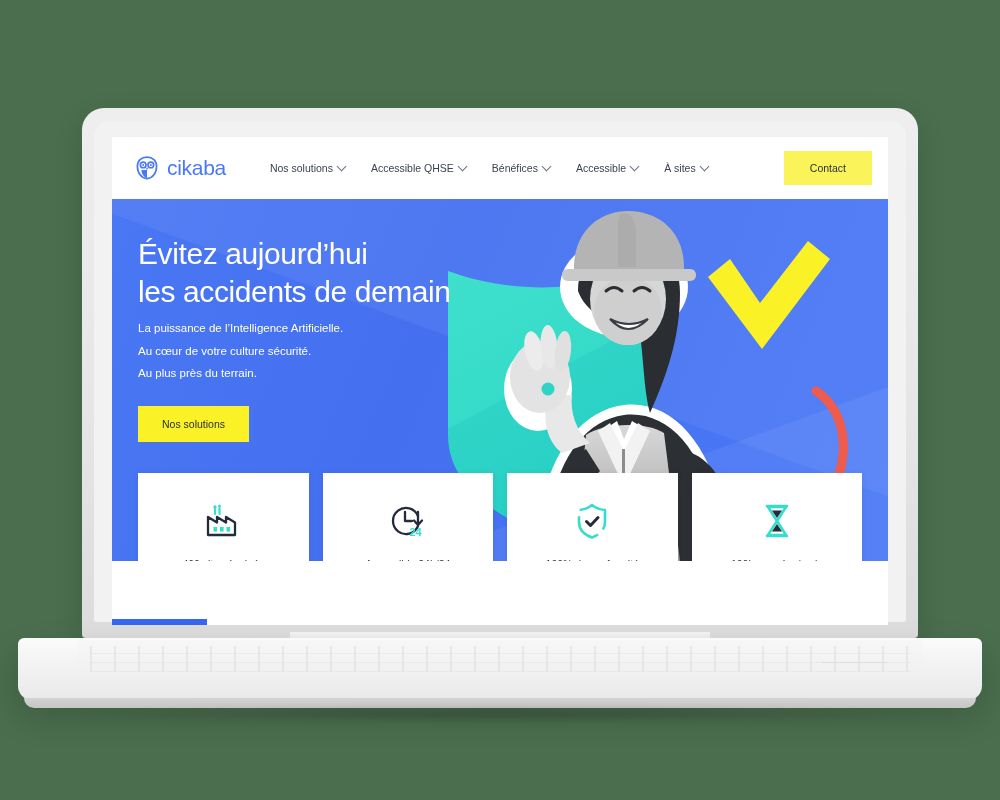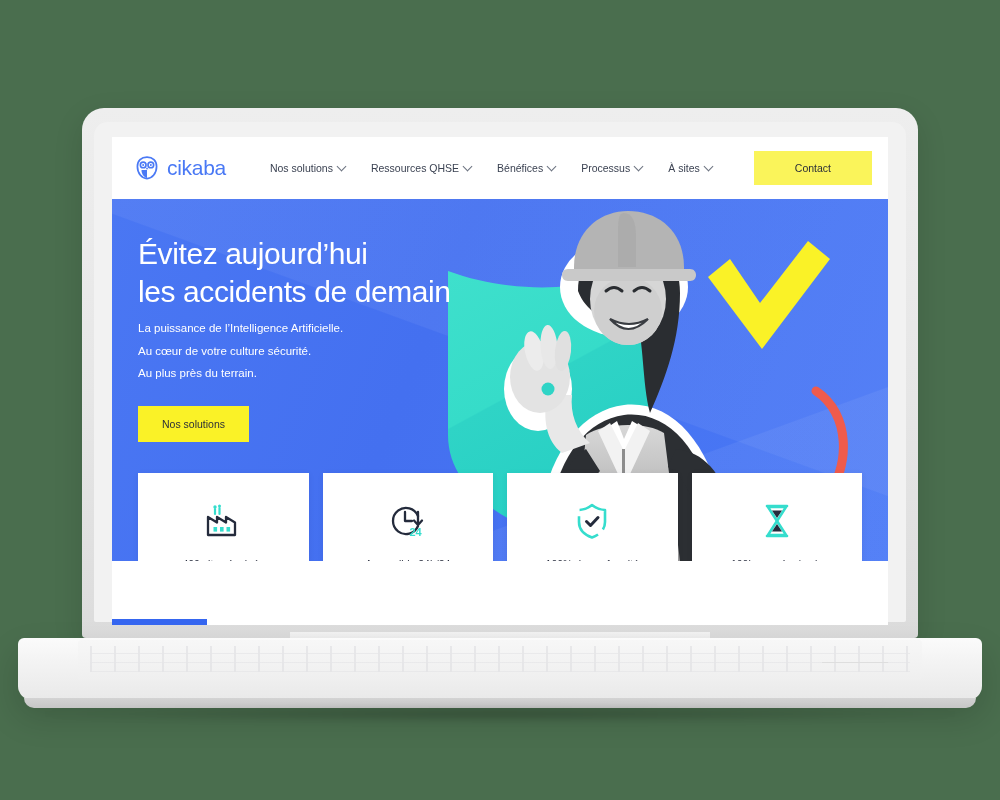--- a/index.html
+++ b/index.html
@@ -81,21 +81,21 @@
     border-right: 1.2px solid #6c7380;
     border-bottom: 1.2px solid #6c7380;
     transform: translateY(-2px) rotate(45deg);
   }
 
   .contact-btn {
     margin-left: auto;
     background: #faf45a;
     color: #2b2f38;
     font-size: 10.5px;
-    padding: 11px 41px;
+    padding: 11px 26px;
     border: none;
     cursor: pointer;
     font-family: inherit;
     white-space: nowrap;
   }
 
   
   .hero {
     position: relative;
     height: 362px;
@@ -278,29 +278,29 @@
         </span>
         <span class="brand-name">cikaba</span>
       </div>
 
       <nav class="nav">
         <div class="nav-item">
           <span>Nos solutions</span>
           <i class="caret"></i>
         </div>
         <div class="nav-item">
-          <span>Ressources QHSE</span>
+          <span>Accessible QHSE</span>
           <i class="caret"></i>
         </div>
         <div class="nav-item">
           <span>Bénéfices</span>
           <i class="caret"></i>
         </div>
         <div class="nav-item">
-          <span>Processus</span>
+          <span>Accessible</span>
           <i class="caret"></i>
         </div>
         <div class="nav-item">
           <span>À sites</span>
           <i class="caret"></i>
         </div>
       </nav>
 
       <button class="contact-btn">Contact</button>
     </header>

